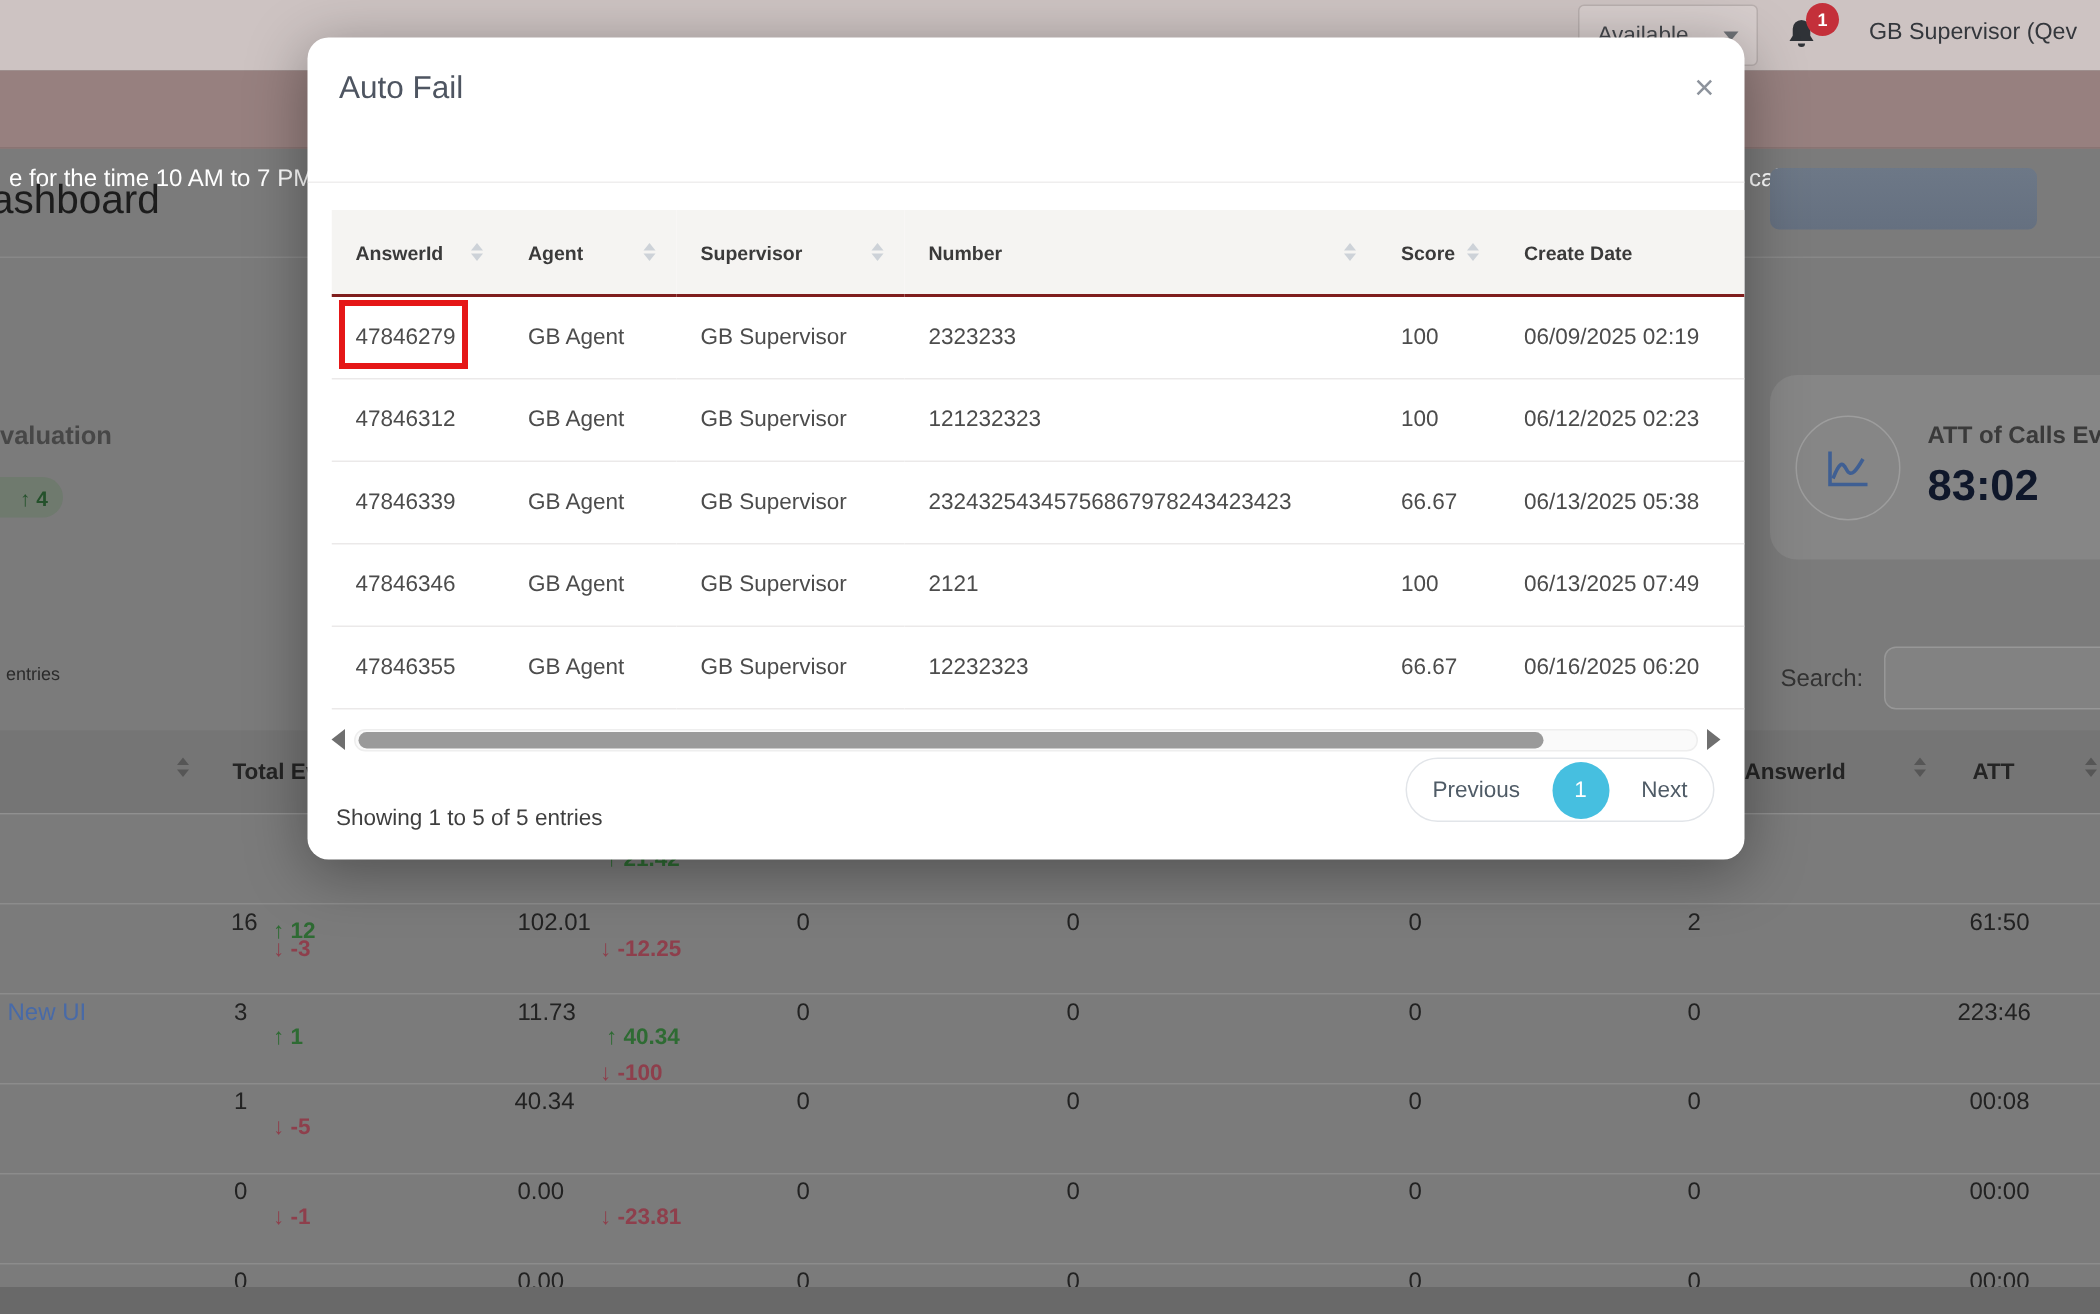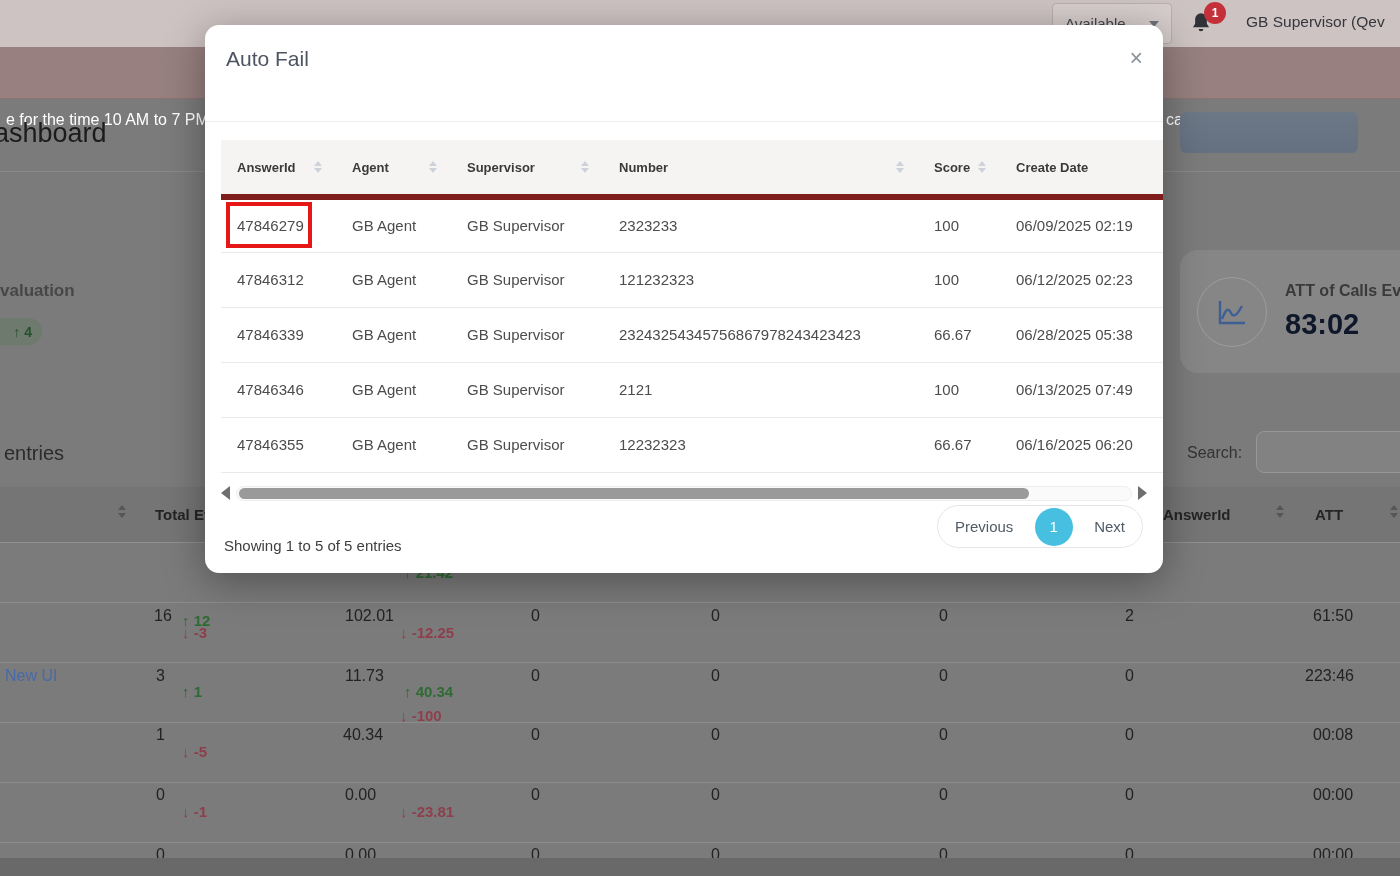--- a/index.html
+++ b/index.html
@@ -23,21 +23,21 @@
   .rule { left:0; width:1400px; height:1px; background:#888; }
 
   #stat-label { left:0; top:281px; font-size:17px; font-weight:bold; color:#474747; }
   #stat-badge { left:-12px; top:318px; width:54px; height:27px; background:#6f7a6e; border-radius:14px; color:#24512b; font-size:14px; font-weight:bold; display:flex; align-items:center; justify-content:flex-end; padding-right:10px; }
 
   #att-card { left:1180px; top:250px; width:240px; height:123px; background:#868686; border-radius:18px; }
   #att-circle { left:1197px; top:277px; width:70px; height:70px; border:1px solid #9d9d9d; border-radius:50%; display:flex; align-items:center; justify-content:center; }
   #att-title { left:1285px; top:282px; font-size:16px; font-weight:bold; color:#3a3a3a; white-space:nowrap; }
   #att-value { left:1285px; top:308px; font-size:29px; font-weight:bold; color:#0f172a; }
 
-  #entries-label { left:4px; top:442px; font-size:20px; color:#2b2b2b; }
+  #entries-label { left:4px; top:442px; font-size:12px; color:#2b2b2b; }
   #search-label { left:1187px; top:444px; font-size:16px; color:#333; }
   #search-input { left:1256px; top:431px; width:160px; height:42px; background:#828282; border:1px solid #979797; border-radius:8px; }
 
   #bg-thead { left:0; top:487px; width:1400px; height:56px; background:#757575; border-bottom:1px solid #909090; }
   .bg-th { font-size:15px; font-weight:bold; color:#242424; white-space:nowrap; }
   .bg-sort { display:inline-flex; flex-direction:column; gap:3px; }
   .bg-sort i, .msort i { display:block; width:0; height:0; border-left:4px solid transparent; border-right:4px solid transparent; }
   .bg-sort .u { border-bottom:5px solid #565656; }
   .bg-sort .d { border-top:5px solid #565656; }
   .rowsep { left:0; width:1400px; height:1px; background:#8c8c8c; }
@@ -54,21 +54,21 @@
   #modal-close { position:absolute; right:20px; top:22px; font-size:23px; color:#8d939c; cursor:pointer; line-height:1; }
   #modal-hr { position:absolute; left:0; top:96px; width:958px; height:1px; background:#efeeee; }
   #table-clip { position:absolute; left:16px; top:115px; width:942px; height:335px; overflow:hidden; }
   #af-table { border-collapse:collapse; table-layout:fixed; width:1079px; }
   #af-table th { background:#f5f4f2; height:57px; text-align:left; padding:0 14px 0 16px; font-size:13px; color:#3a3a3a; cursor:pointer; }
   #af-table th > div { display:flex; align-items:center; justify-content:space-between; }
   .msort { display:inline-flex; flex-direction:column; gap:2px; }
   .msort .u { border-bottom:5px solid #cdd2d8; }
   .msort .d { border-top:5px solid #cdd2d8; }
   #af-table td { height:55px; padding:0 0 0 16px; font-size:15px; color:#4c4c4c; border-bottom:1px solid #ebe9e9; white-space:nowrap; position:relative; }
-  #af-table tr:first-child td { border-top:6px solid #7f1d1d; }
+  #af-table tr:first-child td { border-top:2px solid #7f1d1d; }
   #hl-box { position:absolute; left:5px; top:2px; width:86px; height:46px; border:4px solid #e51717; }
   #h-scroll { position:absolute; left:16px; top:458px; width:926px; height:20px; display:flex; align-items:center; }
   .scroll-arrow { width:0; height:0; border-top:7px solid transparent; border-bottom:7px solid transparent; cursor:pointer; }
   .scroll-arrow.left { border-right:9px solid #6f6f6f; margin-right:6px; }
   .scroll-arrow.right { border-left:9px solid #6f6f6f; margin-left:6px; }
   #scroll-track { flex:1; height:15px; background:#fafafa; border:1px solid #eee; border-radius:8px; position:relative; }
   #scroll-thumb { position:absolute; left:2px; top:1px; width:790px; height:11px; background:#9a9a9a; border-radius:6px; cursor:grab; }
   #summary { position:absolute; left:19px; top:512px; font-size:15px; color:#3f3f3f; }
   #pager { position:absolute; left:732px; top:480px; width:206px; height:43px; border:1px solid #e2e5e9; border-radius:22px; display:flex; align-items:center; justify-content:space-between; padding:0 17px; background:#fff; }
   #pager .pbtn { font-size:15px; color:#4f5b66; cursor:pointer; }
@@ -283,21 +283,21 @@
               <td>121232323</td>
               <td>100</td>
               <td>06/12/2025 02:23</td>
             </tr>
             <tr>
               <td>47846339</td>
               <td>GB Agent</td>
               <td>GB Supervisor</td>
               <td>23243254345756867978243423423</td>
               <td>66.67</td>
-              <td>06/28/2025 05:38</td>
+              <td>06/13/2025 05:38</td>
             </tr>
             <tr>
               <td>47846346</td>
               <td>GB Agent</td>
               <td>GB Supervisor</td>
               <td>2121</td>
               <td>100</td>
               <td>06/13/2025 07:49</td>
             </tr>
             <tr>

